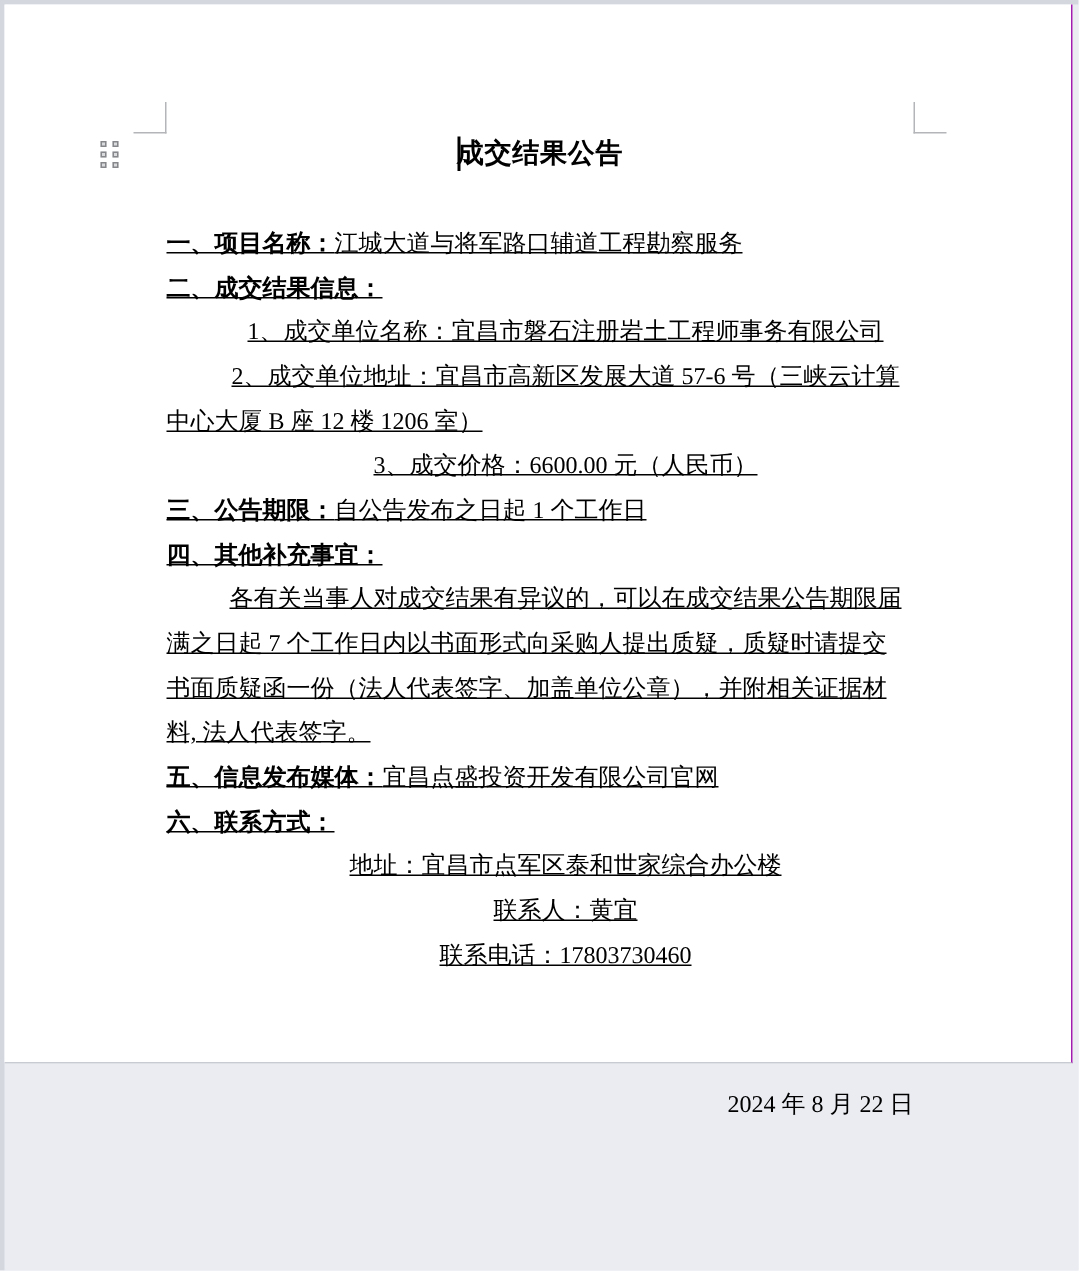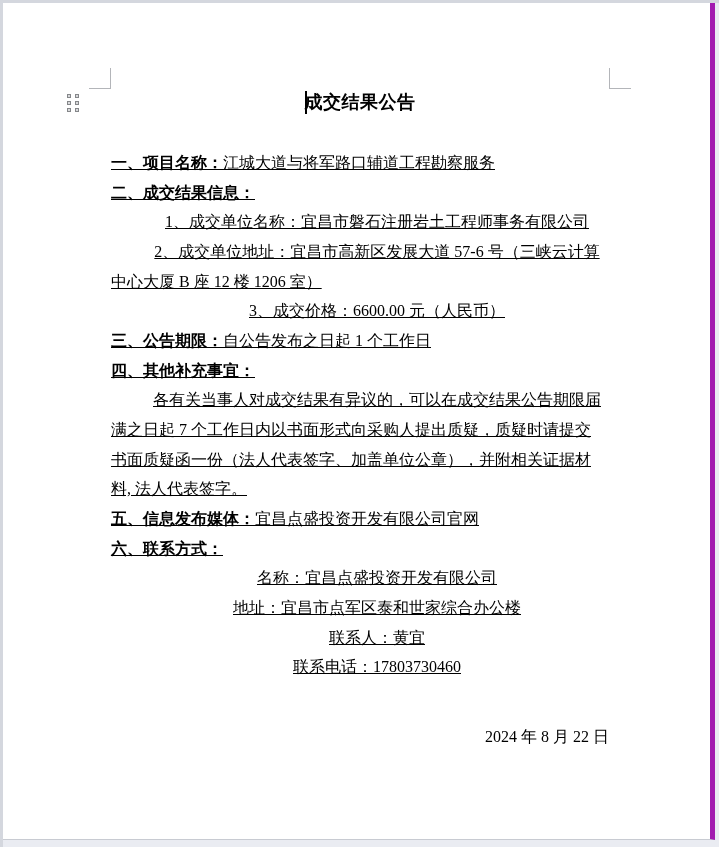--- a/index.html
+++ b/index.html
@@ -10,23 +10,23 @@
   .viewport{
     position:relative;
     width:719px;height:847px;
     background:#eaecf2;
     overflow:hidden;
   }
   .frame-top{position:absolute;left:0;top:0;width:719px;height:3px;background:#d4d7de;}
   .frame-left{position:absolute;left:0;top:0;width:3px;height:847px;background:#d4d7de;}
   .page{
     position:absolute;left:3px;top:3px;
-    width:712px;height:837px;
+    width:712px;height:706px;
     background:#ffffff;
-    border-right:5px solid #a21caf;
+    border-right:1px solid #a21caf;
     border-bottom:1px solid #c8cbd2;
     box-sizing:border-box;
     color:#000;
   }
   
   .mark{position:absolute;background:#b3b5b9;}
   .tl-v{left:107px;top:65px;width:1px;height:21px;}
   .tl-h{left:86px;top:85px;width:22px;height:1px;}
   .tr-v{left:606px;top:65px;width:1px;height:21px;}
   .tr-h{left:606px;top:85px;width:22px;height:1px;}
@@ -101,21 +101,20 @@
       <div class="line"><span class="lbl"></span><span>中心大厦 B 座 12 楼 1206 室）</span></div>
       <div class="line ind"><span class="lbl"></span><span>3、成交价格：6600.00 元（人民币）</span></div>
       <div class="line"><span class="lbl">三、公告期限：</span><span>自公告发布之日起 1 个工作日</span></div>
       <div class="line"><span class="lbl">四、其他补充事宜：</span><span></span></div>
       <div class="line ind"><span class="lbl"></span><span>各有关当事人对成交结果有异议的，可以在成交结果公告期限届</span></div>
       <div class="line"><span class="lbl"></span><span>满之日起 7 个工作日内以书面形式向采购人提出质疑，质疑时请提交</span></div>
       <div class="line"><span class="lbl"></span><span>书面质疑函一份（法人代表签字、加盖单位公章），并附相关证据材</span></div>
       <div class="line"><span class="lbl"></span><span>料, 法人代表签字。</span></div>
       <div class="line"><span class="lbl">五、信息发布媒体：</span><span>宜昌点盛投资开发有限公司官网</span></div>
       <div class="line"><span class="lbl">六、联系方式：</span><span></span></div>
-      <div class="line ind"><span class="lbl"></span><span>名称：宜昌点盛投资开发有限公司</span></div>
       <div class="line ind"><span class="lbl"></span><span>地址：宜昌市点军区泰和世家综合办公楼</span></div>
       <div class="line ind"><span class="lbl"></span><span>联系人：黄宜</span></div>
       <div class="line ind"><span class="lbl"></span><span>联系电话：17803730460</span></div>
     </div>
 
     <div class="doc-date">2024 年 8 月 22 日</div>
 
   </div>
 </div>
 

